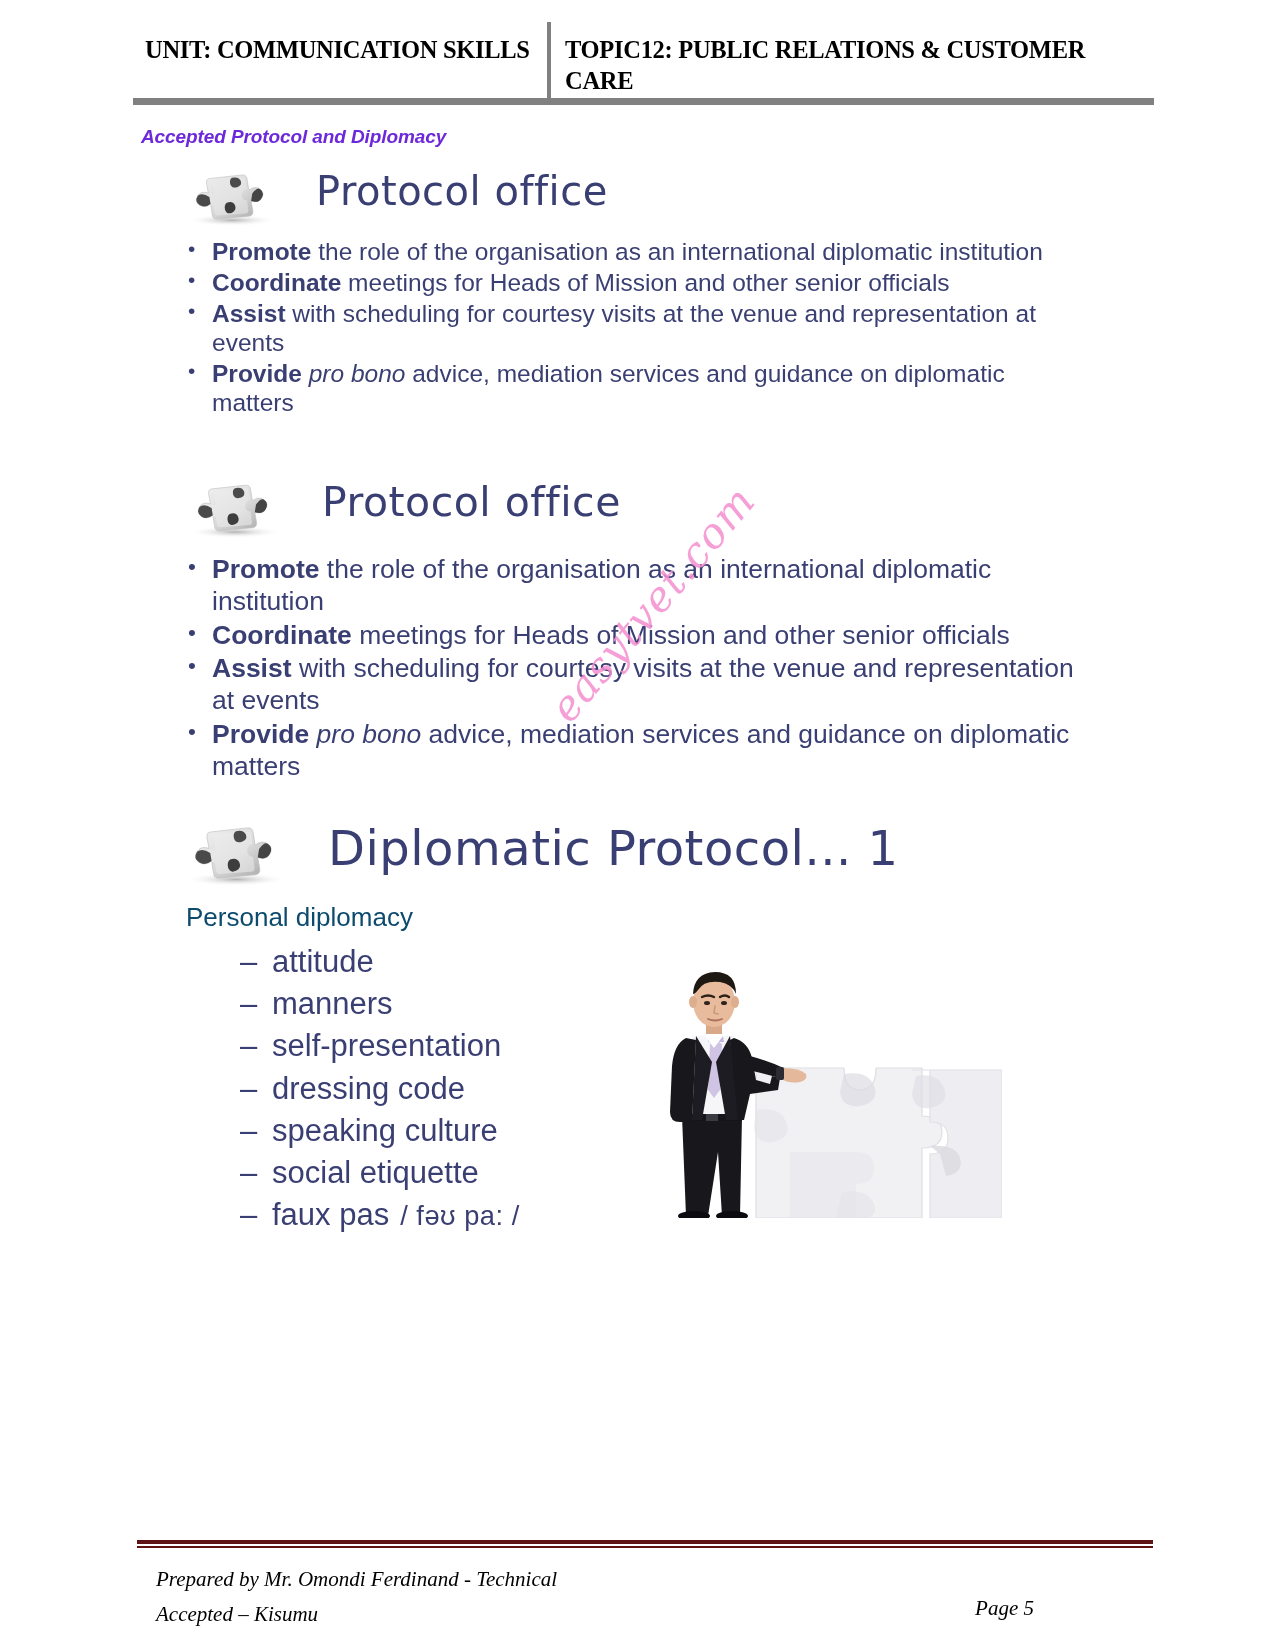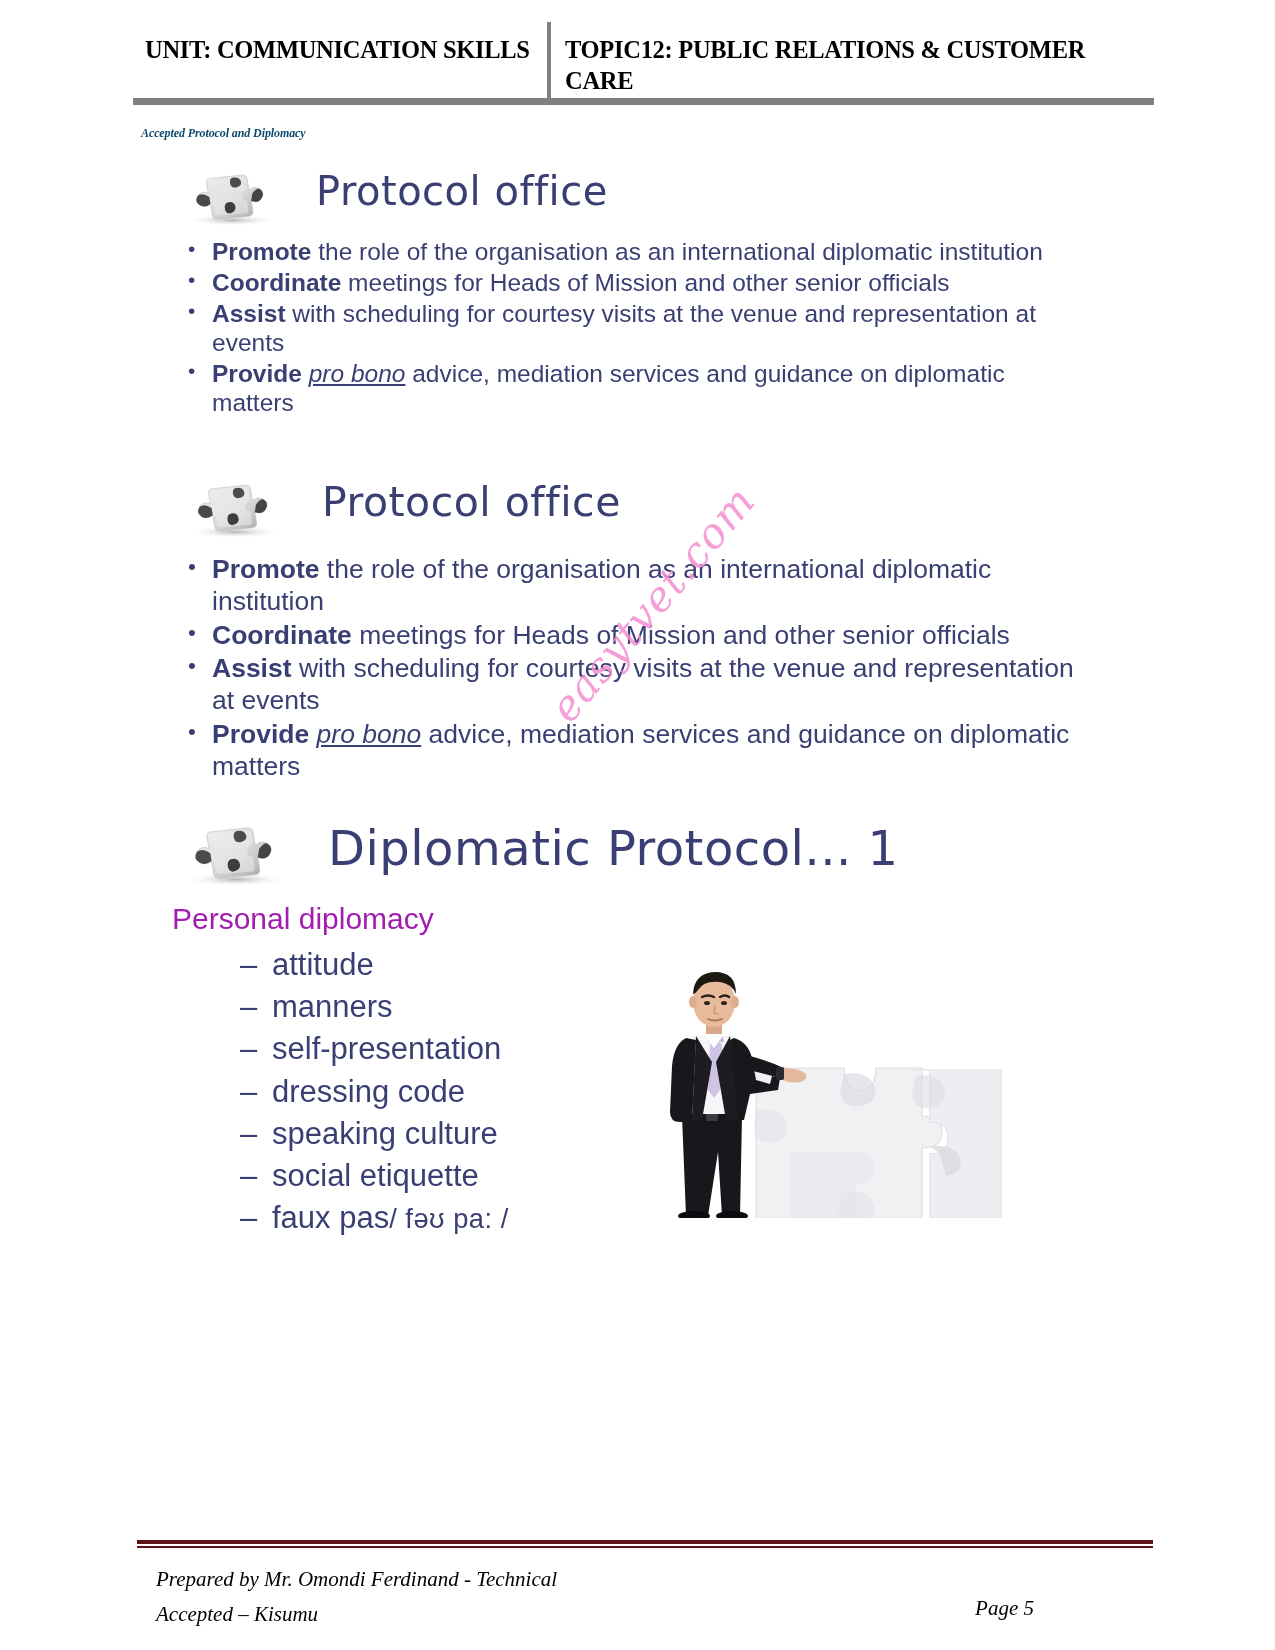--- a/index.html
+++ b/index.html
@@ -60,25 +60,25 @@
     width: 1022px;
     height: 7px;
     background: #808080;
   }
 
   
   .subtitle {
     position: absolute;
     left: 141px;
     top: 126px;
-    font-family: Liberation Serif, serif;
+    font-family: Liberation Sans, sans-serif;
     font-style: italic;
     font-weight: bold;
-    font-size: 12px;
-    color: #0c4a6e;
+    font-size: 19px;
+    color: #6d28d9;
     letter-spacing: -0.1px;
   }
 
   
   .slide {
     position: absolute;
     background: transparent;
   }
   .slide-head {
     display: flex;
@@ -114,21 +114,20 @@
     left: 12px;
     top: -1px;
     color: #3a3f73;
     font-size: 0.85em;
   }
   .bullets b {
     font-weight: bold;
   }
   .bullets i {
     font-style: italic;
-    text-decoration: underline;
   }
 
   
   #slide-one { left: 176px; top: 168px; width: 900px; }
   #slide-one .puzzle-icon { width: 112px; height: 58px; }
   #slide-one .slide-title { font-size: 40px; margin-left: 28px; }
   #slide-one .bullets { margin-top: 12px; font-size: 24.5px; line-height: 1.18; }
 
   
   #slide-two { left: 176px; top: 478px; width: 900px; }
@@ -136,22 +135,23 @@
   #slide-two .slide-title { font-size: 41px; margin-left: 28px; }
   #slide-two .bullets { margin-top: 16px; font-size: 26.5px; line-height: 1.2; }
 
   
   #slide-three { left: 172px; top: 820px; width: 960px; }
   #slide-three .puzzle-icon { width: 128px; height: 66px; }
   #slide-three .slide-title { font-size: 48px; margin-left: 28px; }
   #slide-three .body { position: relative; margin-top: 16px; }
   #slide-three .lead {
     font-family: "Liberation Sans", "DejaVu Sans", sans-serif;
-    font-size: 30px;
-    color: #a21caf;
+    font-size: 26px;
+    color: #0c4a6e;
+    margin-left: 14px;
   }
   #slide-three .dashlist {
     list-style: none;
     margin: 10px 0 0 0;
     padding: 0;
     font-family: "Liberation Sans", "DejaVu Sans", sans-serif;
     font-size: 31px;
     line-height: 1.2;
     color: #3a3f73;
   }
@@ -163,21 +163,21 @@
   }
   #slide-three .dashlist li::before {
     content: "\2013";
     position: absolute;
     left: 68px;
     top: 0;
   }
   .phonetic {
     font-size: 0.88em;
     letter-spacing: 0.5px;
-    margin-left: 0;
+    margin-left: 11px;
   }
 
   
   .photo {
     position: absolute;
     left: 630px;
     top: 940px;
     width: 372px;
     height: 278px;
     overflow: hidden;

